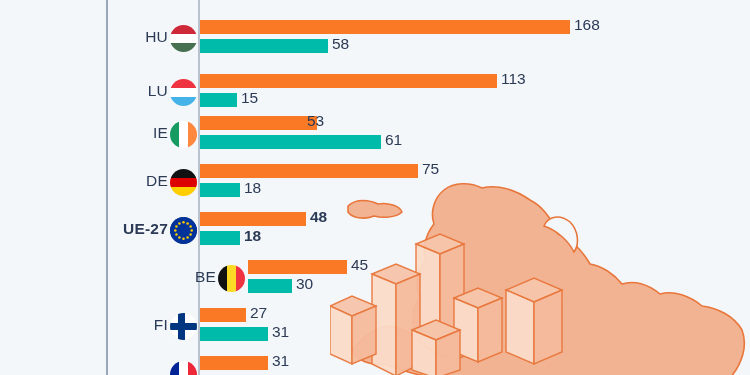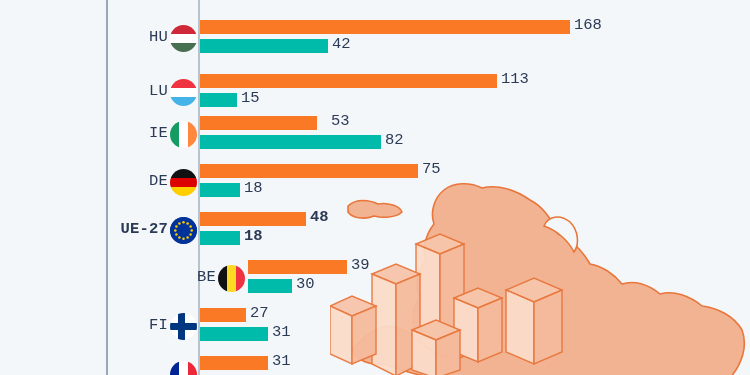--- a/index.html
+++ b/index.html
@@ -58,21 +58,20 @@
     left: 0;
     top: 0;
     width: 750px;
   }
 
   .row {
     position: absolute;
     left: 0;
     width: 750px;
     height: 48px;
-    font-family: Liberation Mono, monospace;
   }
 
   .cat-label {
     position: absolute;
     right: 582px; 
     top: 13px;
     font-size: 15.5px;
     color: #2b3a55;
     letter-spacing: 0.2px;
     white-space: nowrap;
@@ -186,21 +185,21 @@
     <div class="row" style="top:15px;">
       <div class="cat-label">HU</div>
       <div class="flag">
         <i style="top:0;height:33.34%;background:#ce2939;"></i>
         <i style="top:33.34%;height:33.33%;background:#ffffff;"></i>
         <i style="top:66.67%;height:33.33%;background:#477050;"></i>
       </div>
       <div class="bar orange" style="width:370px;"></div>
       <div class="val orange" style="left:574px;text-align:right;">168</div>
       <div class="bar teal" style="width:128px;"></div>
-      <div class="val teal" style="left:332px;">42</div>
+      <div class="val teal" style="left:332px;">58</div>
     </div>
 
     <div class="row" style="top:69px;">
       <div class="cat-label">LU</div>
       <div class="flag">
         <i style="top:0;height:33.34%;background:#ef3340;"></i>
         <i style="top:33.34%;height:33.33%;background:#ffffff;"></i>
         <i style="top:66.67%;height:33.33%;background:#45b2e8;"></i>
       </div>
       <div class="bar orange" style="width:297px;"></div>
@@ -210,23 +209,23 @@
     </div>
 
     <div class="row" style="top:111px;">
       <div class="cat-label">IE</div>
       <div class="flag vert">
         <i style="left:0;background:#169b62;"></i>
         <i style="left:33.34%;background:#ffffff;"></i>
         <i style="left:66.67%;background:#ff883e;"></i>
       </div>
       <div class="bar orange" style="width:117px;"></div>
-      <div class="val orange" style="left:331px;">53</div>
+      <div class="val orange" style="left:307px;">53</div>
       <div class="bar teal" style="width:181px;"></div>
-      <div class="val teal" style="left:385px;">82</div>
+      <div class="val teal" style="left:385px;">61</div>
     </div>
 
     <div class="row" style="top:159px;">
       <div class="cat-label">DE</div>
       <div class="flag">
         <i style="top:0;height:33.34%;background:#111111;"></i>
         <i style="top:33.34%;height:33.33%;background:#dd0000;"></i>
         <i style="top:66.67%;height:33.33%;background:#ffce00;"></i>
       </div>
       <div class="bar orange" style="width:218px;"></div>
@@ -263,21 +262,21 @@
     </div>
 
     <div class="row" style="top:255px;margin-left:48px;">
       <div class="cat-label">BE</div>
       <div class="flag vert">
         <i style="left:0;background:#111111;"></i>
         <i style="left:33.34%;background:#fdda24;"></i>
         <i style="left:66.67%;background:#ef3340;"></i>
       </div>
       <div class="bar orange" style="width:99px;"></div>
-      <div class="val orange" style="left:303px;">39</div>
+      <div class="val orange" style="left:303px;">45</div>
       <div class="bar teal" style="width:44px;"></div>
       <div class="val teal" style="left:248px;">30</div>
     </div>
 
     <div class="row" style="top:303px;">
       <div class="cat-label">FI</div>
       <div class="flag" style="background:#ffffff;">
         <svg viewBox="0 0 27 27" width="27" height="27" aria-hidden="true">
           <circle cx="13.5" cy="13.5" r="13.5" fill="#ffffff"></circle>
           <rect x="0" y="10" width="27" height="7" fill="#003580"></rect>

